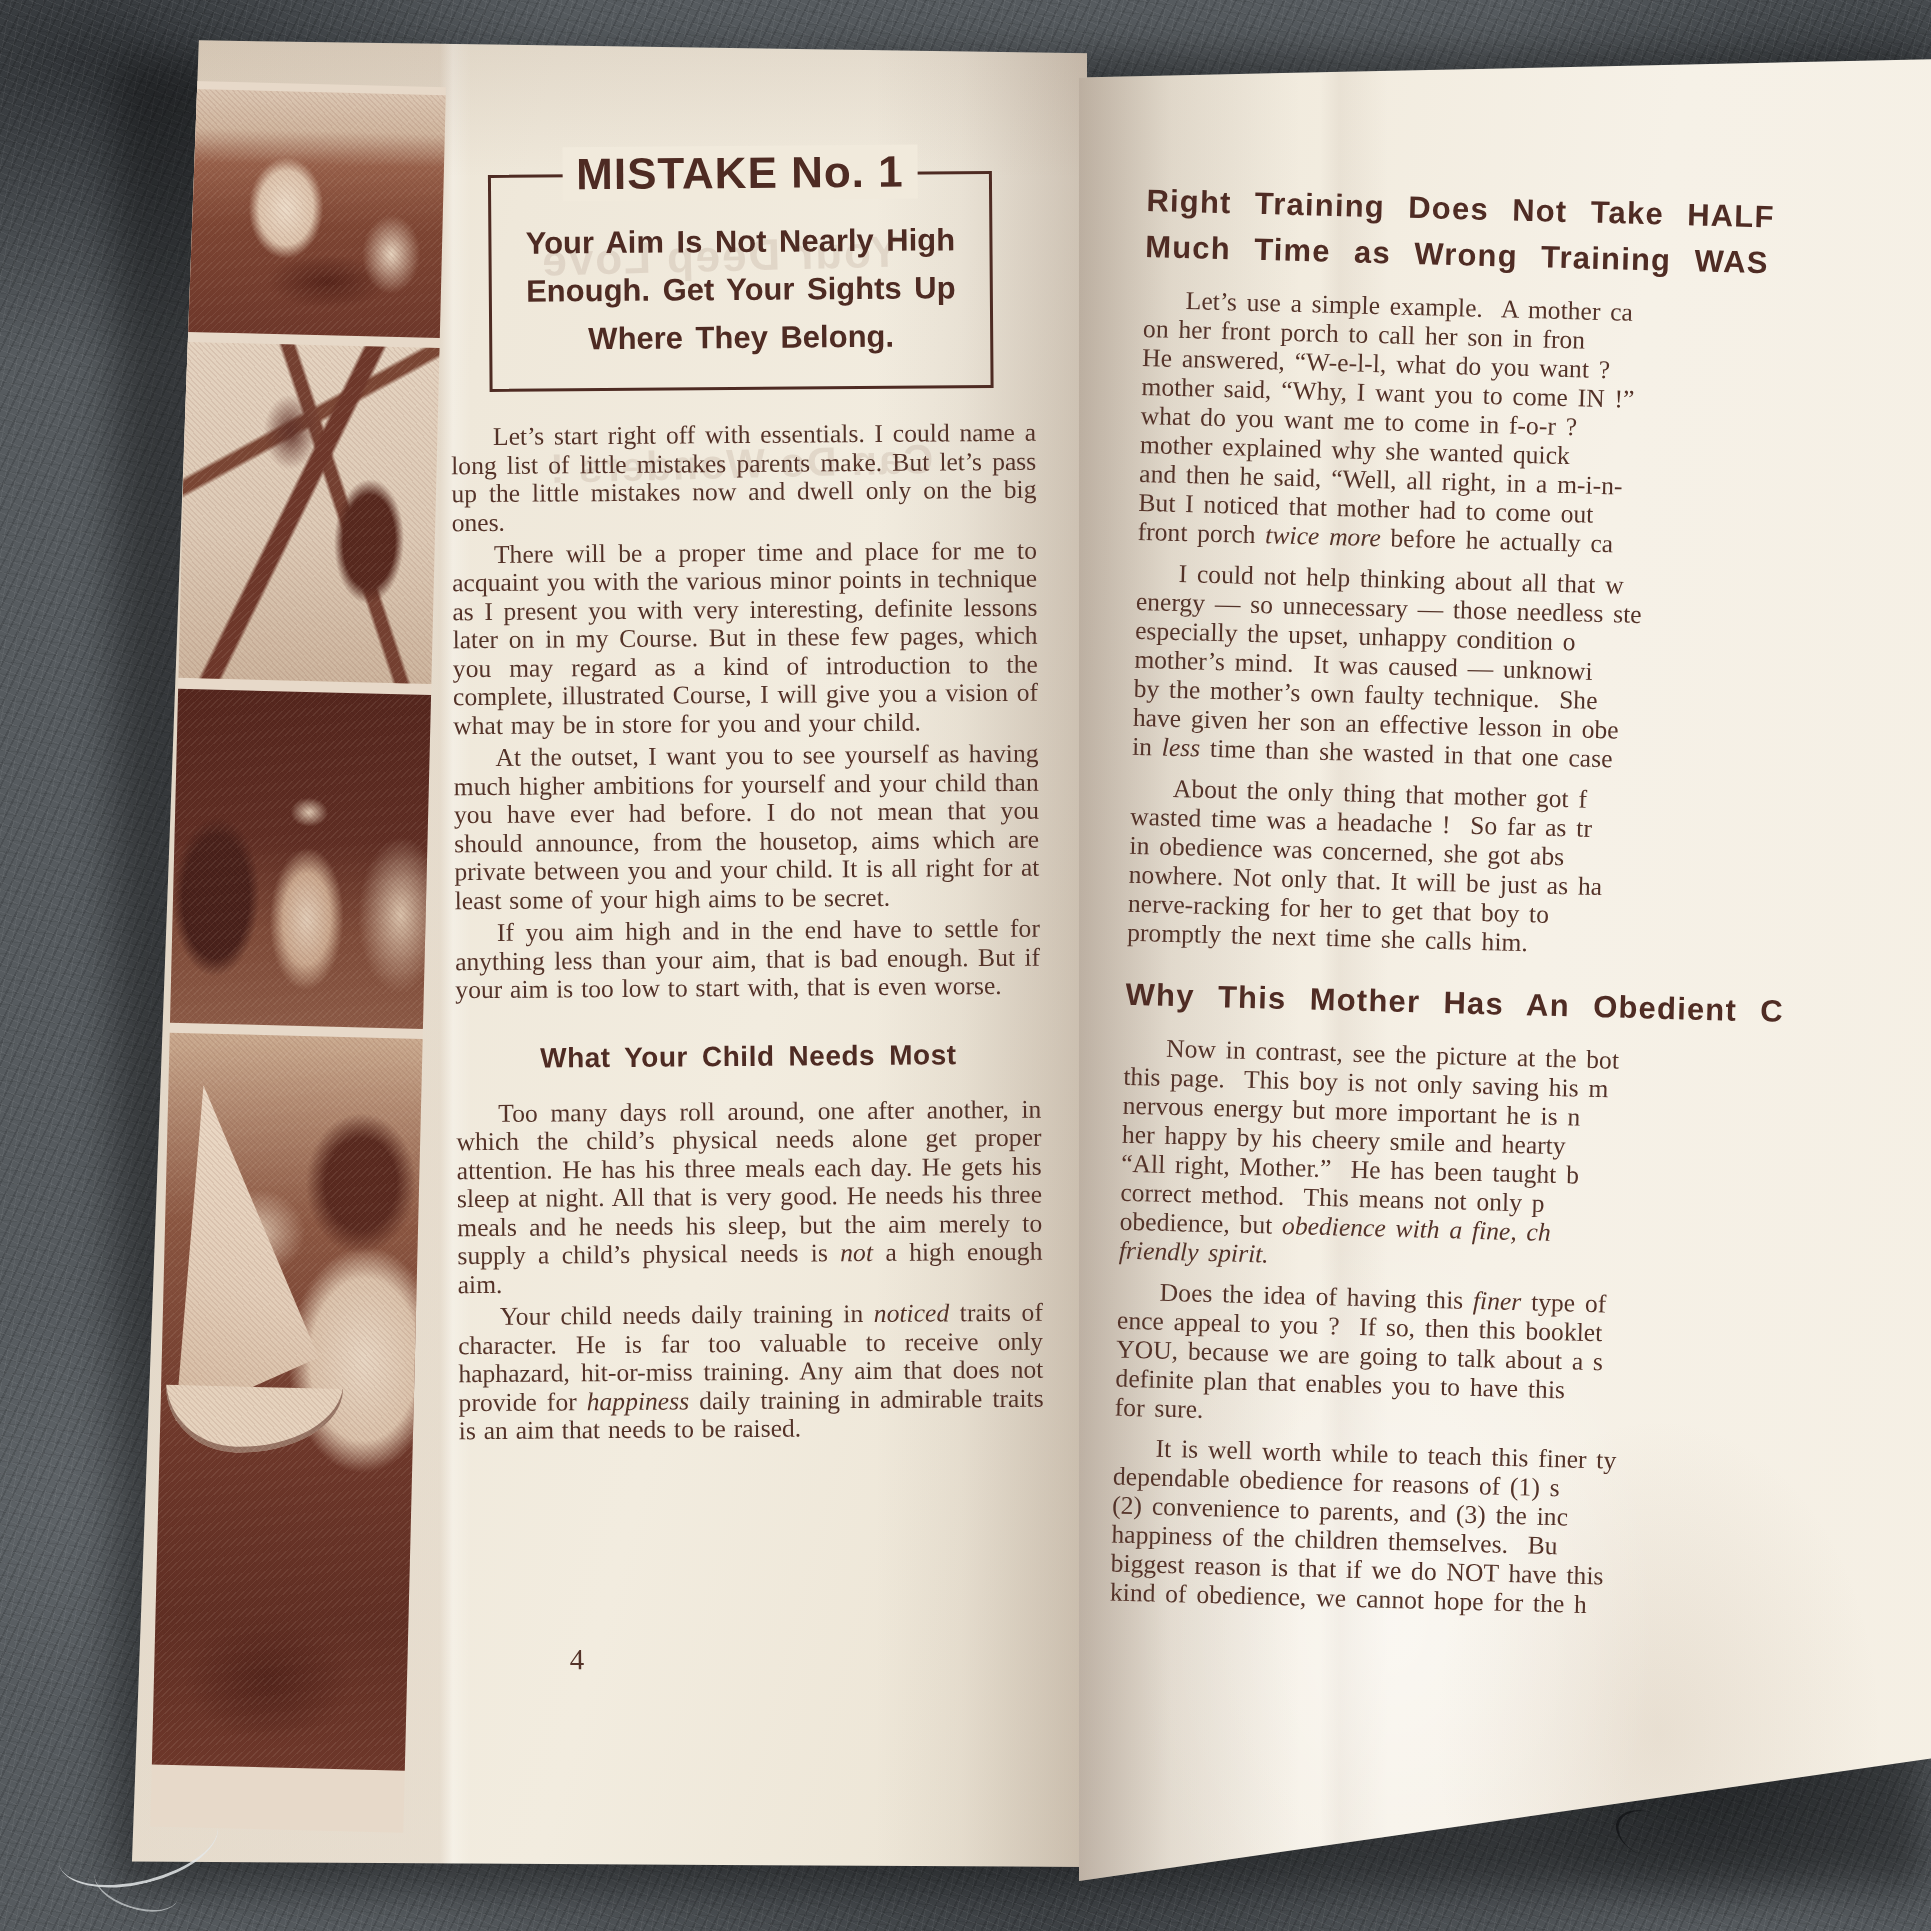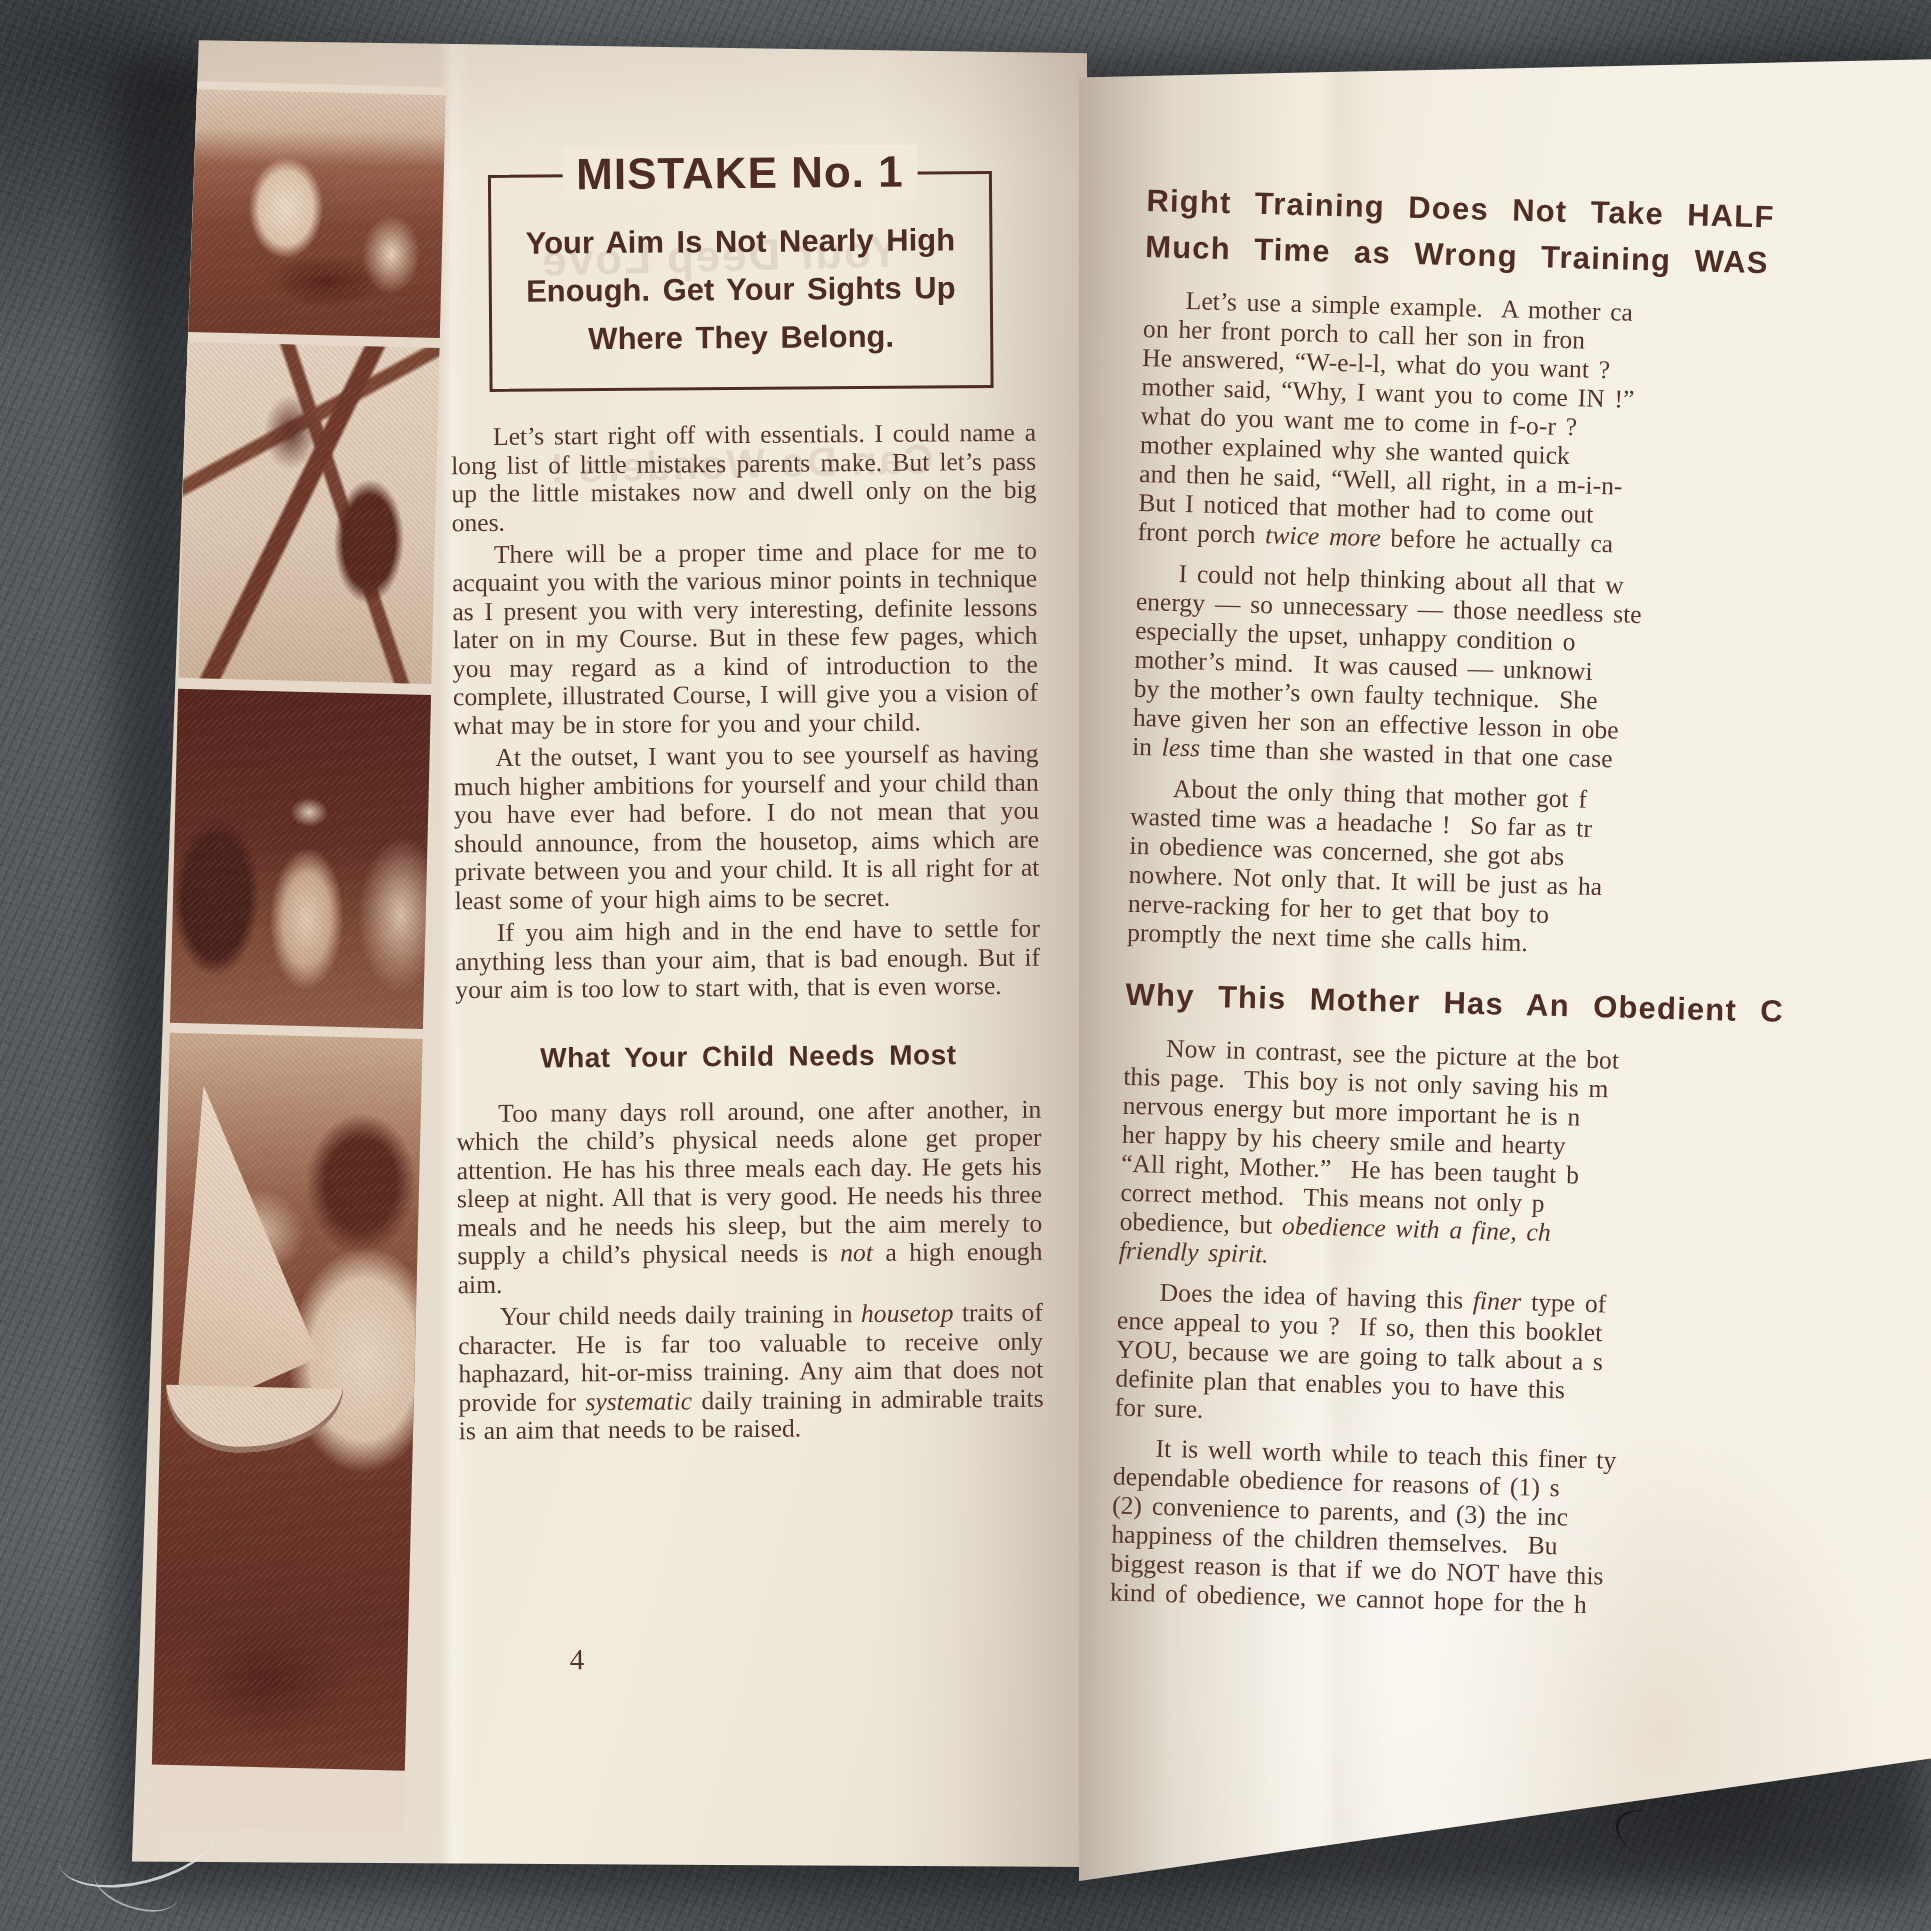--- a/index.html
+++ b/index.html
@@ -157,21 +157,21 @@
             <div class="para">Let’s start right off with essentials.  I could name a long list of little mistakes parents make.  But let’s pass up the little mistakes now and dwell only on the big ones.</div>
             <div class="para">There will be a proper time and place for me to acquaint you with the various minor points in technique as I present you with very interesting, definite lessons later on in my Course.  But in these few pages, which you may regard as a kind of introduction to the complete, illustrated Course, I will give you a vision of what may be in store for you and your child.</div>
             <div class="para">At the outset, I want you to see yourself as having much higher ambitions for yourself and your child than you have ever had before.  I do not mean that you should announce, from the housetop, aims which are private between you and your child.  It is all right for at least some of your high aims to be secret.</div>
             <div class="para">If you aim high and in the end have to settle for anything less than your aim, that is bad enough.  But if your aim is too low to start with, that is even worse.</div>
           </div>
 
         <div class="section-heading">What Your Child Needs Most</div>
 
         <div>
             <div class="para">Too many days roll around, one after another, in which the child’s physical needs alone get proper attention.  He has his three meals each day.  He gets his sleep at night.  All that is very good.  He needs his three meals and he needs his sleep, but the aim merely to supply a child’s physical needs is <em>not</em> a high enough aim.</div>
-            <div class="para">Your child needs daily training in <em>housetop</em> traits of character.  He is far too valuable to receive only haphazard, hit-or-miss training.  Any aim that does not provide for <em>systematic</em> daily training in admirable traits is an aim that needs to be raised.</div>
+            <div class="para">Your child needs daily training in <em>noticed</em> traits of character.  He is far too valuable to receive only haphazard, hit-or-miss training.  Any aim that does not provide for <em>happiness</em> daily training in admirable traits is an aim that needs to be raised.</div>
           </div>
       </div>
 
       <div class="page-num">4</div>
     </div>
   </div>
 
   <div class="page-right">
     <div class="rp-content">
         <div class="rp-heading">

